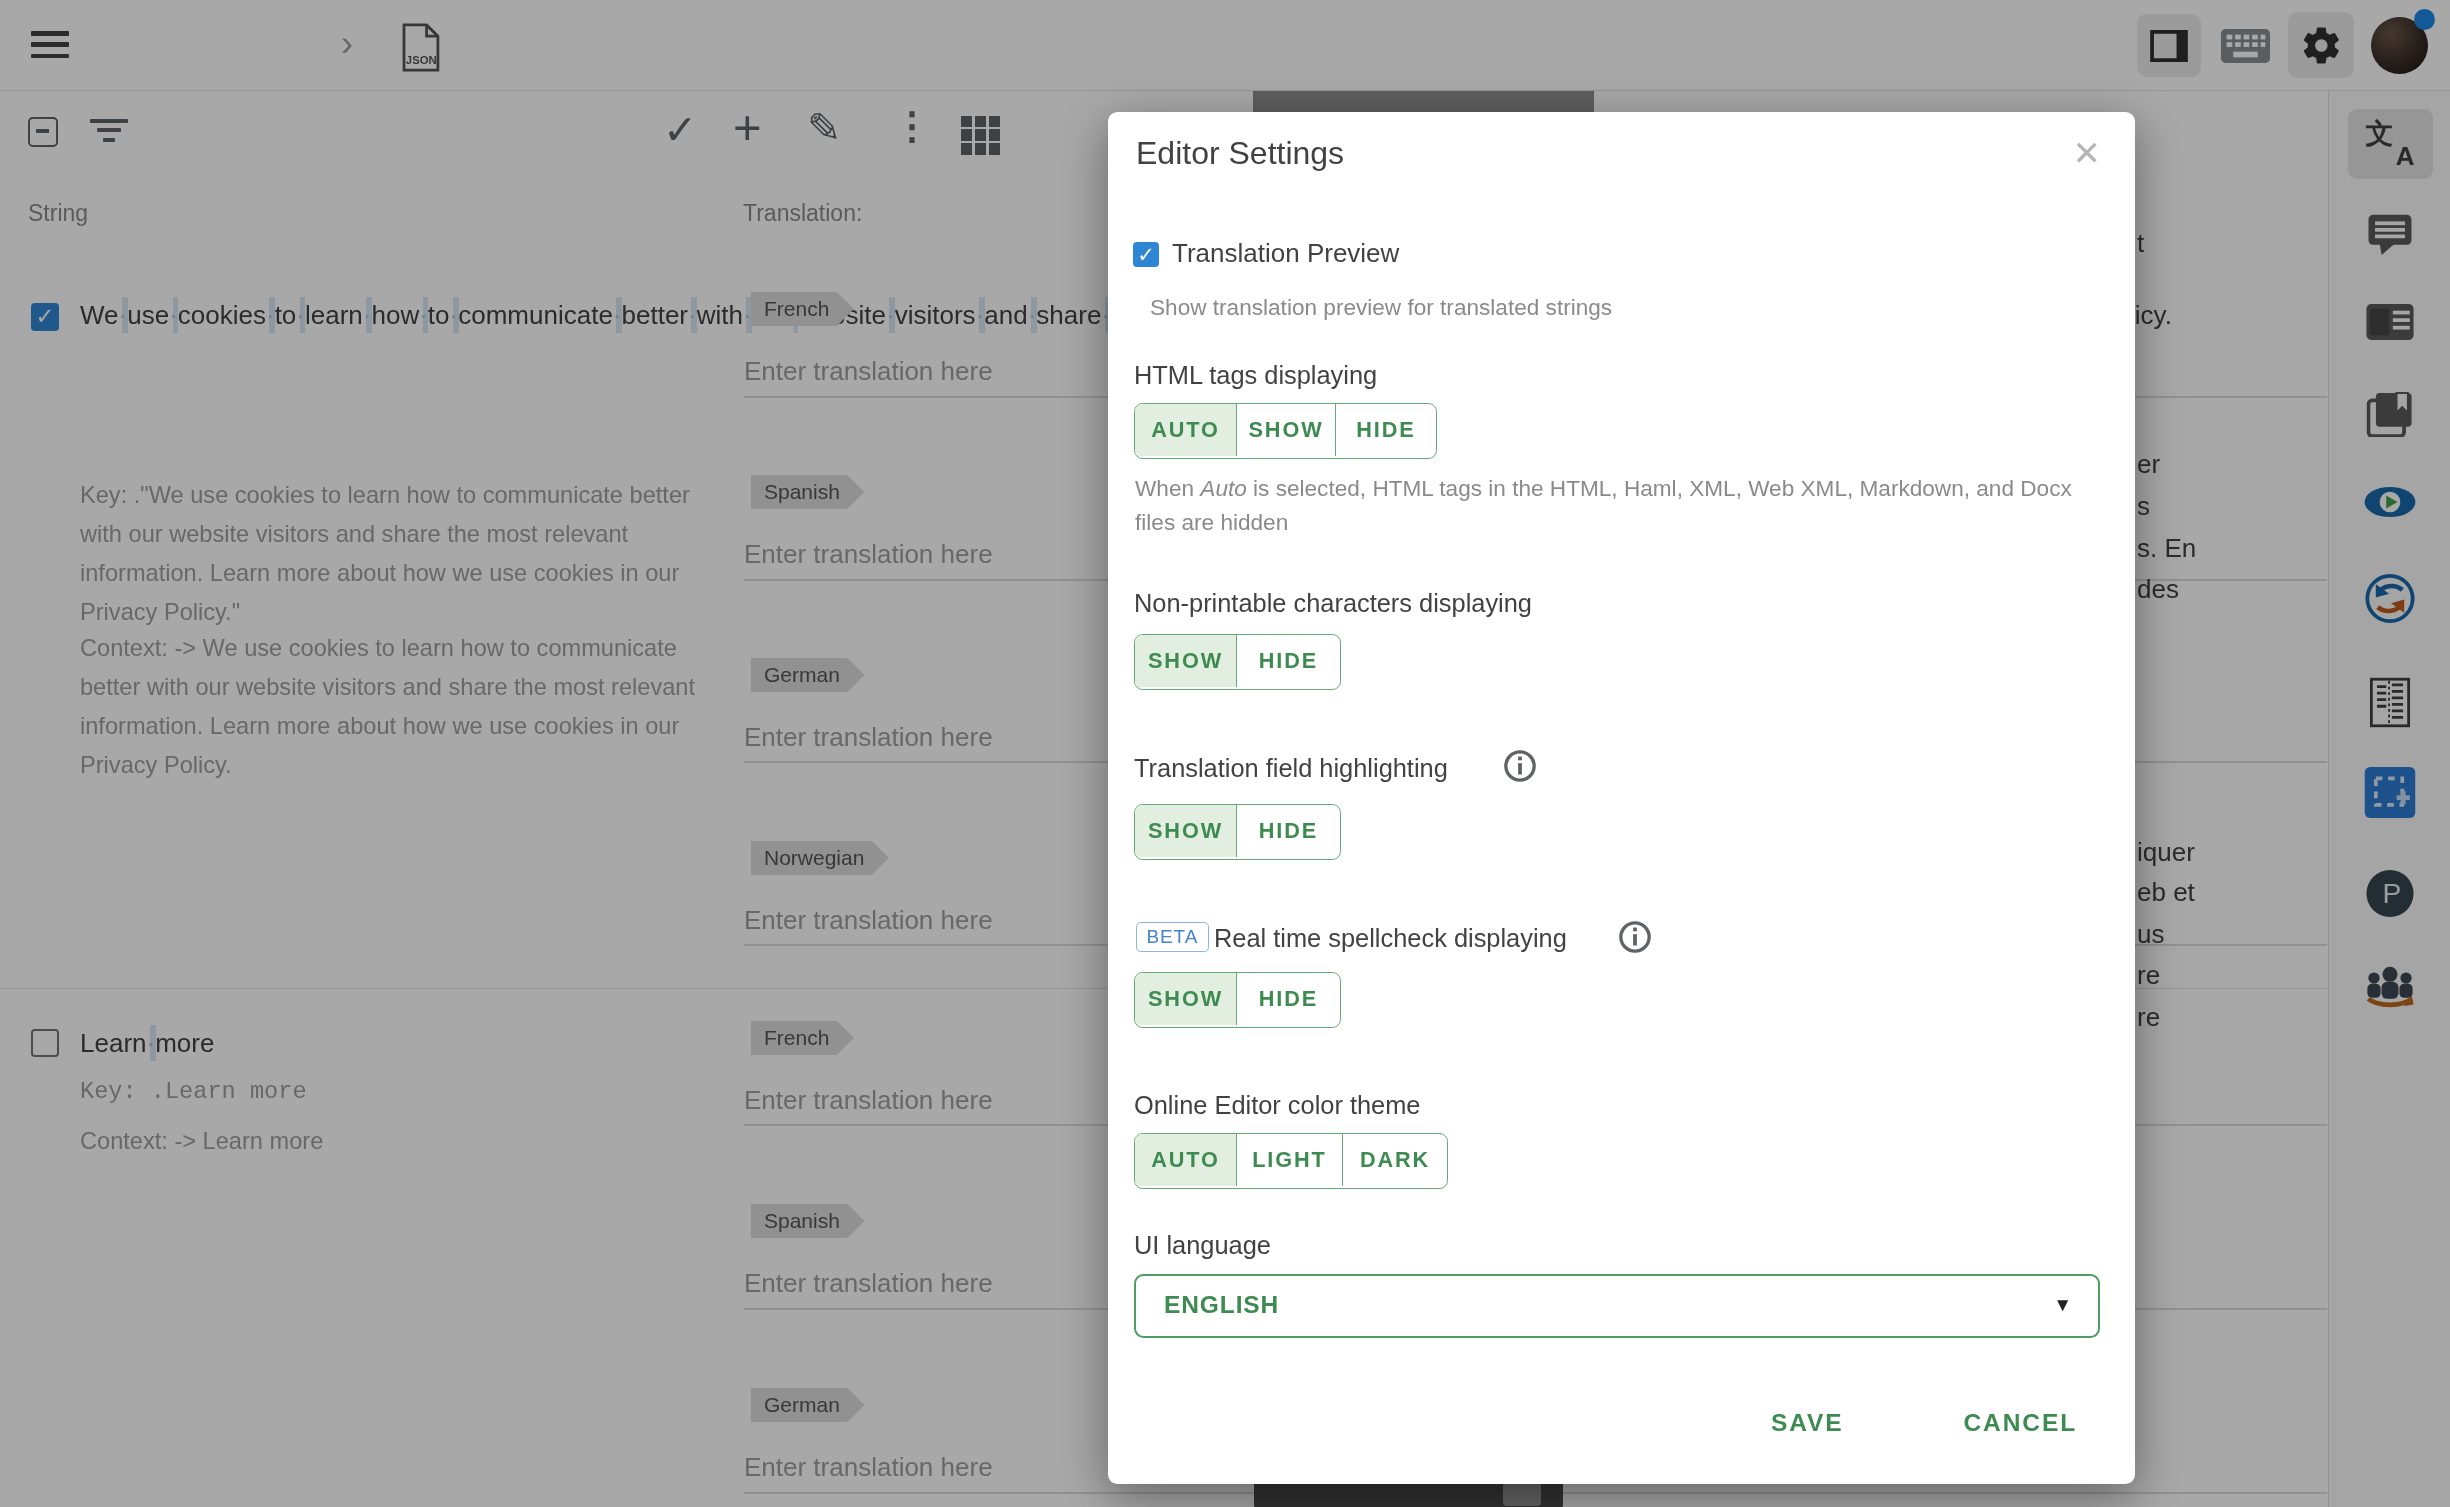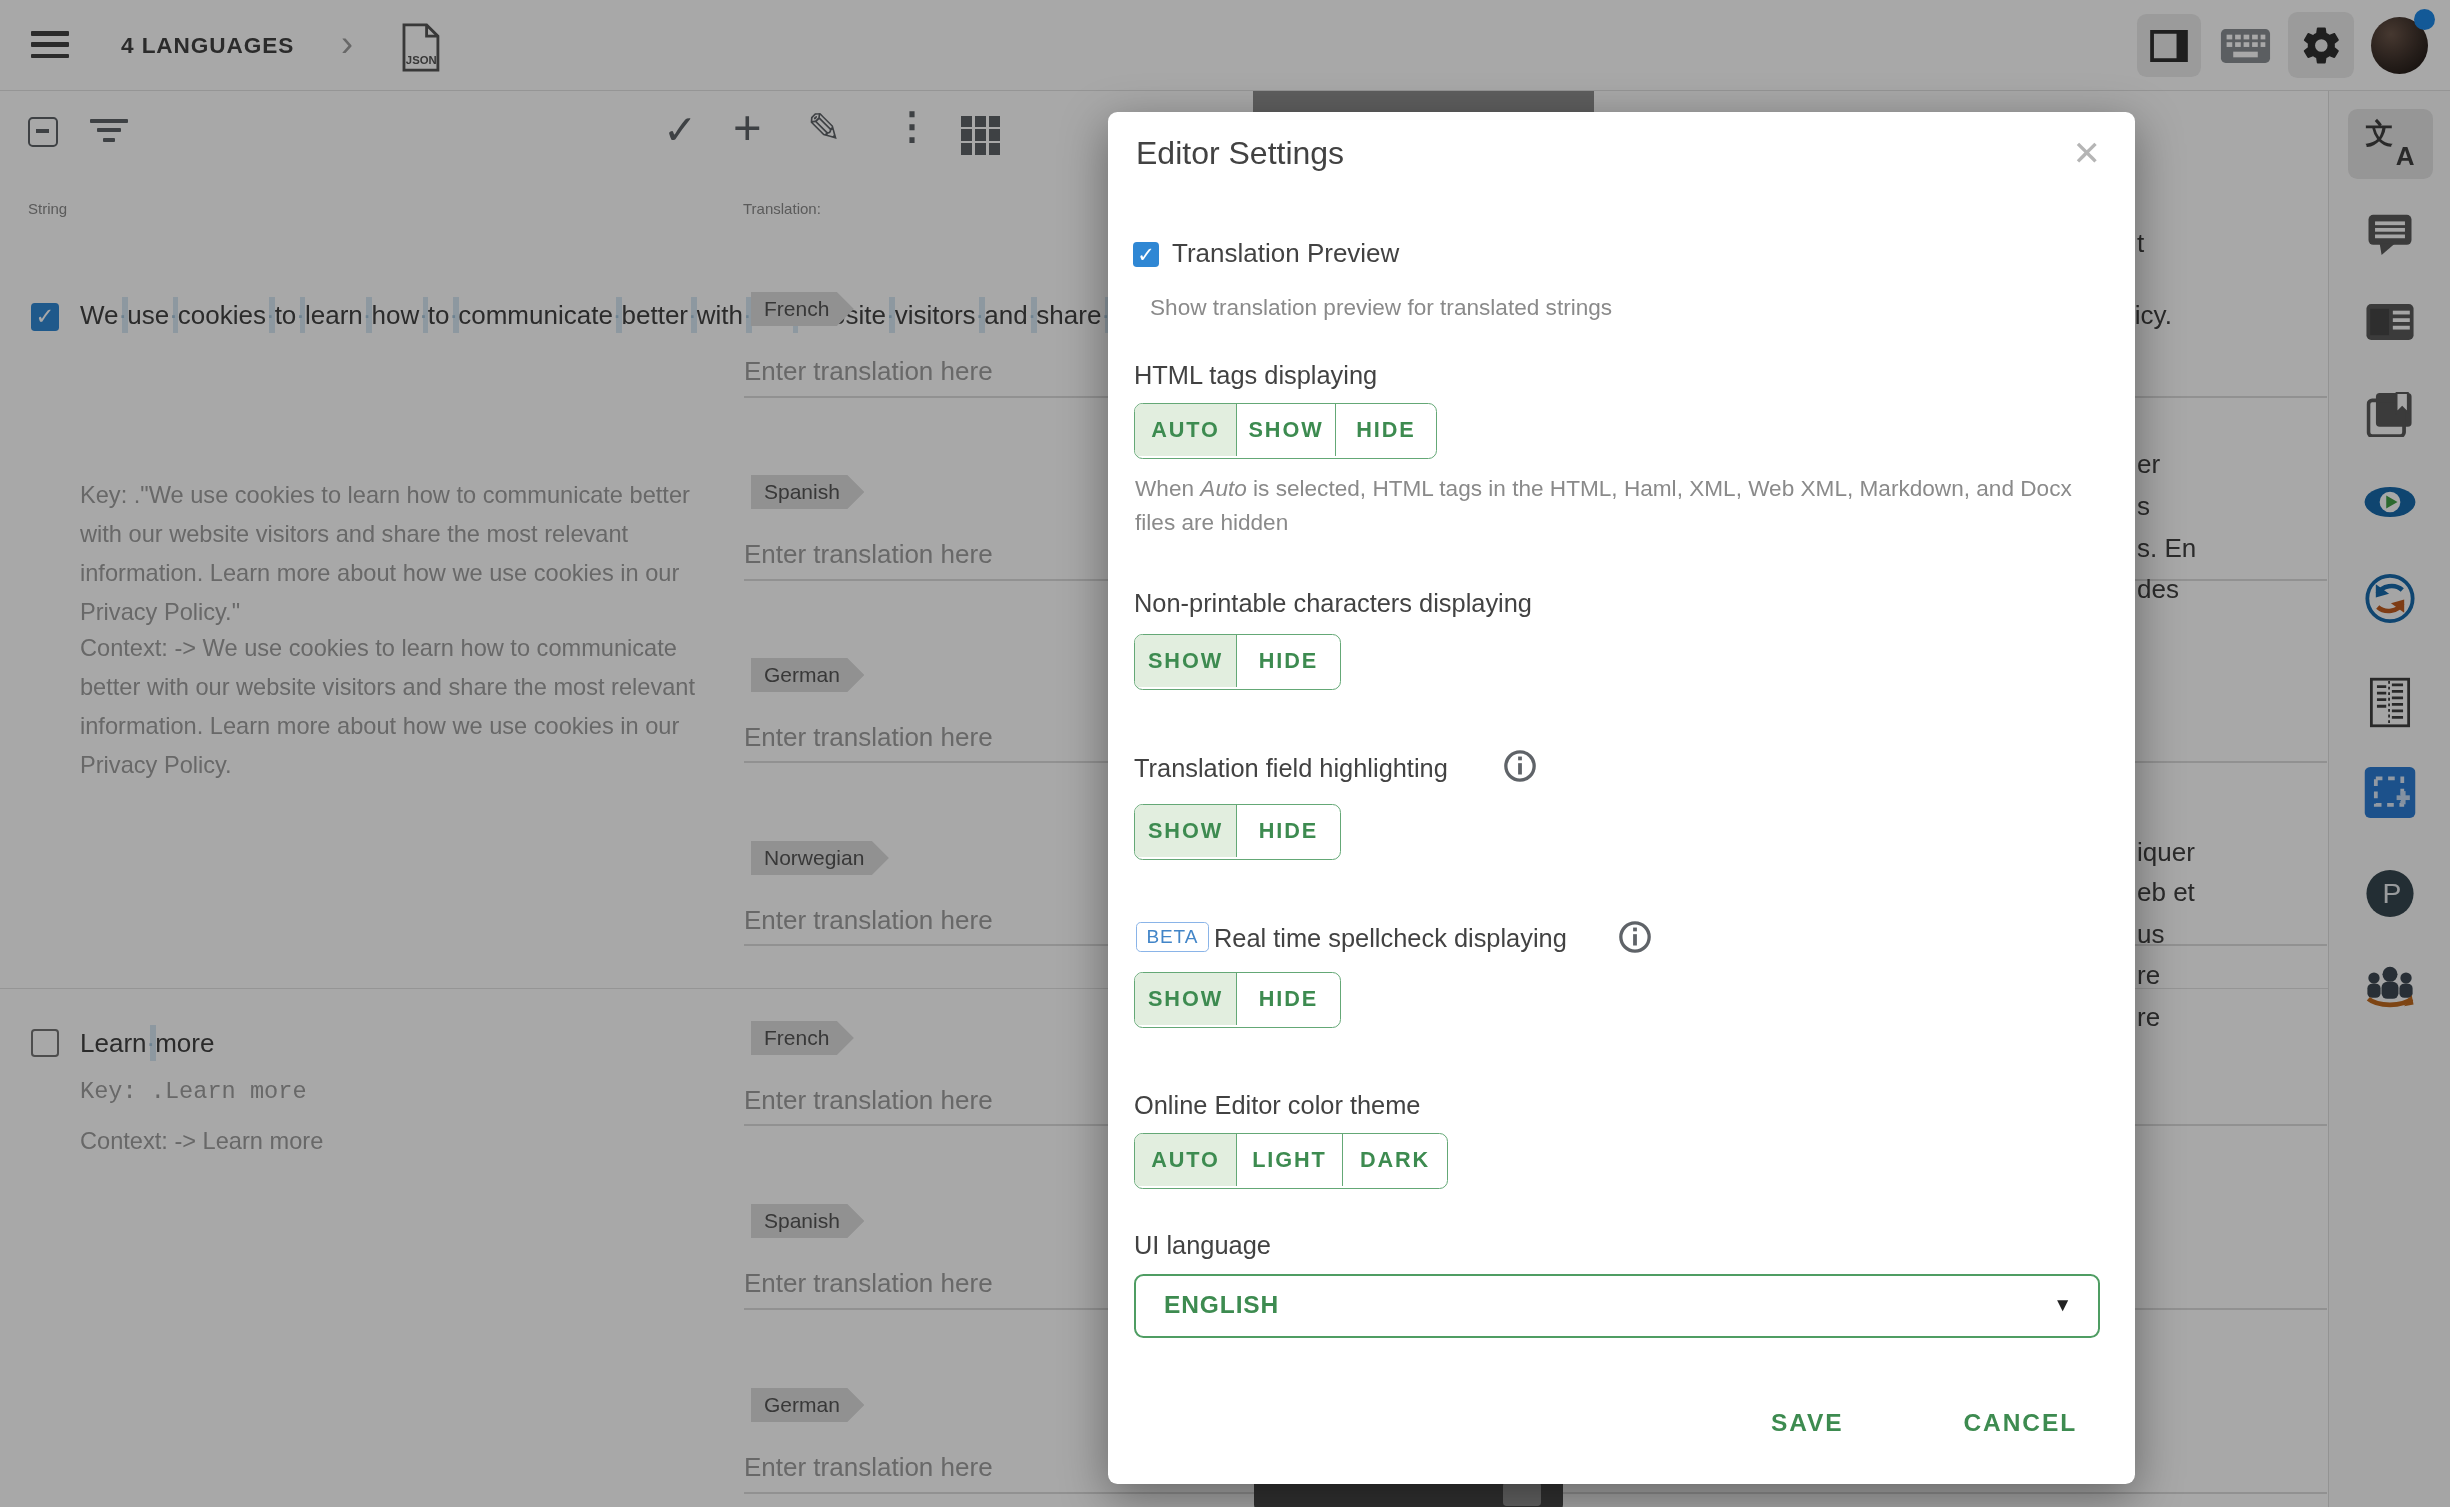--- a/index.html
+++ b/index.html
@@ -22,21 +22,21 @@
   .toolbar { position:absolute; left:0; top:91px; width:2328px; height:75px; background:#ffffff; }
   .tool-ico { position:absolute; color:#5f6368; }
   .search-box { position:absolute; left:157px; top:7.5px; width:479px; height:62px; background:#ededed; border-radius:7.5px; font-size:25.4px; color:#9a9a9a; line-height:62px; padding-left:15px; }
   .collapse-ico { position:absolute; left:28px; top:26px; width:30px; height:30px; border:2.8px solid #5f6368; border-radius:4.7px; }
   .collapse-ico::after { content:''; position:absolute; left:5.7px; top:10.4px; width:13px; height:3.8px; background:#5f6368; }
   .filter-ico { position:absolute; left:90px; top:28px; width:38px; }
   .filter-ico i { display:block; background:#5f6368; height:3.8px; margin:0 auto 5.7px auto; border-radius:0.9px; }
   .grid-ico { position:absolute; left:961px; top:24.5px; width:39px; height:39px; display:grid; grid-template-columns:repeat(3,1fr); gap:2.8px; }
   .grid-ico i { background:#5f6368; }
 
-  .col-head { position:absolute; top:200px; font-size:15px; color:#8a8a8a; }
+  .col-head { position:absolute; top:200px; font-size:23px; color:#8a8a8a; }
 
   
   .checkbox { position:absolute; width:28px; height:28px; border-radius:3.8px; }
   .checkbox.on { background:#2f87d4; color:#fff; font-size:22.6px; line-height:28px; text-align:center; }
   .checkbox.off { border:2.8px solid #757575; background:#fff; }
   .srctext { position:absolute; left:80px; width:641px; font-size:26px; line-height:42px; color:#424242; }
   .spc { color:#8fb3cc; position:relative; }
   .spc::before { content:''; position:absolute; left:40%; top:-2.8px; width:5.7px; height:36px; background:#b7d4e9; opacity:.55; }
   .keytext { position:absolute; left:80px; width:627px; font-size:23.6px; line-height:39px; color:#9e9e9e; }
   .rowdivider { position:absolute; left:0; width:2328px; height:0.9px; background:#e2e2e2; }
@@ -85,21 +85,20 @@
 </style>
 </head>
 <body>
 
 <div class="topbar">
   <div class="burger">
       <i></i>
       <i></i>
       <i></i>
     </div>
-  <div class="crumb" style="left:121px;">4 LANGUAGES</div>
   <div class="crumb-sep">›</div>
   <svg class="abs" style="left:400px; top:22.6px;" width="40" height="49" viewBox="0 0 42 52">
     <path d="M4 2 h24 l12 12 v36 h-36 z" fill="none" stroke="#555" stroke-width="3"></path>
     <path d="M28 2 v12 h12" fill="none" stroke="#555" stroke-width="3"></path>
     <text x="6" y="44" font-size="12" font-weight="bold" fill="#555">JSON</text>
   </svg>
 
   <div class="iconbtn bg" style="left:2137px; top:14px; width:64px; height:63px;">
     <svg width="38" height="32" viewBox="0 0 40 34">
       <rect x="2" y="2" width="36" height="30" fill="none" stroke="#2f2f2f" stroke-width="4"></rect>

